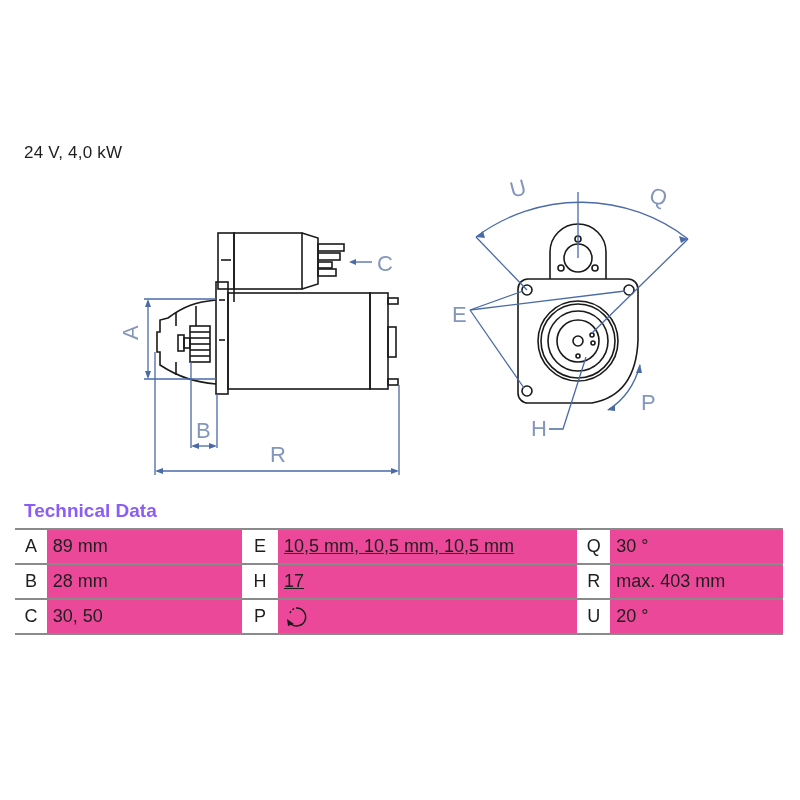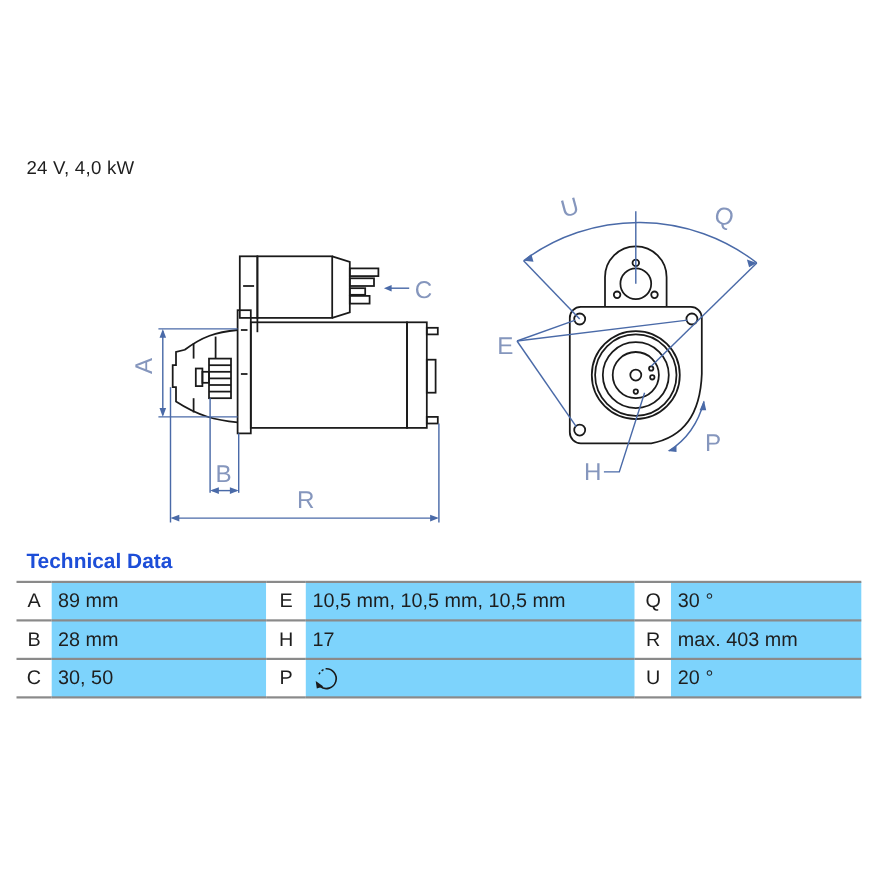--- a/index.html
+++ b/index.html
@@ -1,26 +1,26 @@
 <!DOCTYPE html>
 <html><head>
   <meta charset="utf-8">
   <style>
     html, body { margin: 0; padding: 0; background: #ffffff; }
     body { width: 800px; height: 800px; position: relative; overflow: hidden;
            font-family: "Liberation Sans", "DejaVu Sans", sans-serif; color: #1a1a1a; }
     .spec-title { position: absolute; left: 24px; top: 143px; font-size: 17px; letter-spacing: 0.2px; color: #1e1e1e; }
     .drawing { position: absolute; left: 0; top: 0; width: 800px; height: 500px; }
-    .section-title { position: absolute; left: 24px; top: 500px; font-size: 19px; font-weight: bold; color: #1d4ed8; }
+    .section-title { position: absolute; left: 24px; top: 500px; font-size: 19px; font-weight: bold; color: #8b5cf6; }
     .tech-table { position: absolute; left: 15px; top: 528px; width: 768px; border-collapse: collapse; }
     .tech-table td { height: 33px; padding: 0; font-size: 18px; color: #1e1e1e; border-top: 2px solid #8a8a8a; border-bottom: 2px solid #8a8a8a; vertical-align: middle; }
     .tech-table td.k { background: #ffffff; text-align: center; }
-    .tech-table td.v { background: #7dd3fc; padding-left: 6px; }
+    .tech-table td.v { background: #ec4899; padding-left: 6px; }
     .k1 { width: 32px; } .v1 { width: 191px; }
-    .k2 { width: 36px; } .v2 { width: 296px; }
+    .k2 { width: 36px; } .v2 { width: 296px; text-decoration: underline; }
     .k3 { width: 33px; } .v3 { width: 168px; }
     .rot-icon { display: inline-block; vertical-align: middle; width: 24px; height: 24px; }
   </style>
 </head>
 <body>
 
 <div class="spec-title">24 V, 4,0 kW</div>
 
 <svg class="drawing" viewBox="0 0 800 500" xmlns="http://www.w3.org/2000/svg">
 

